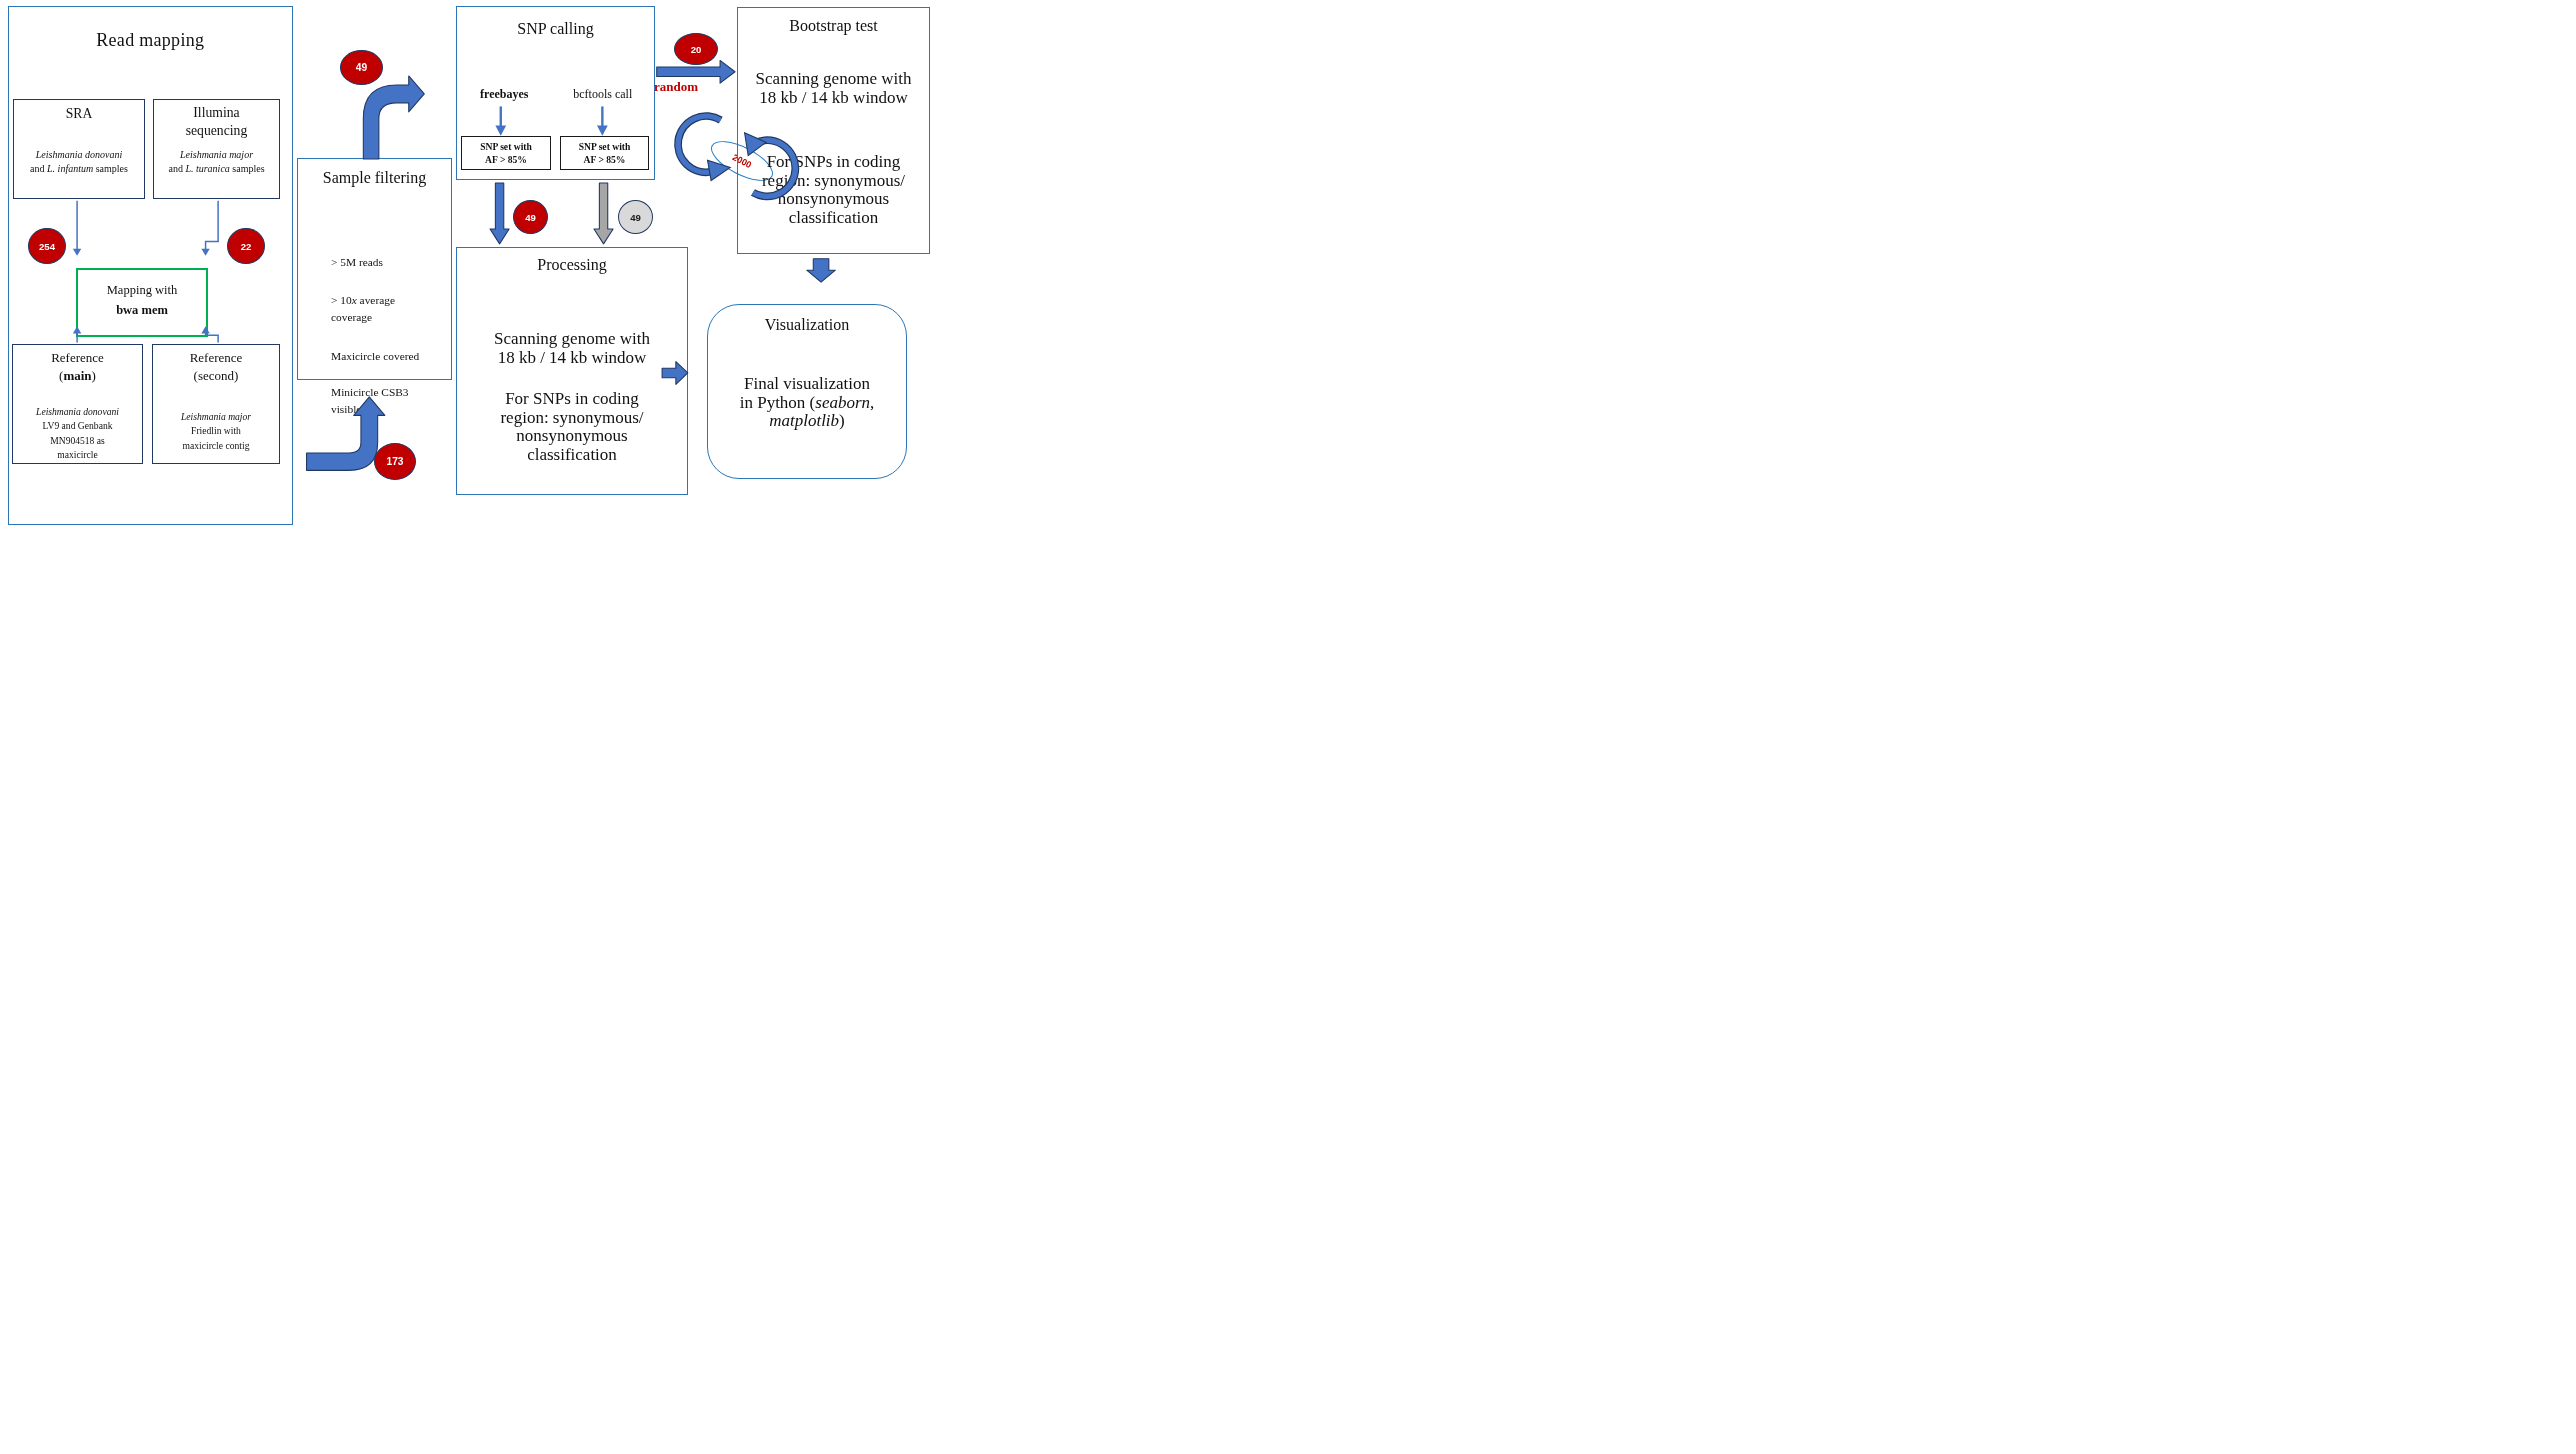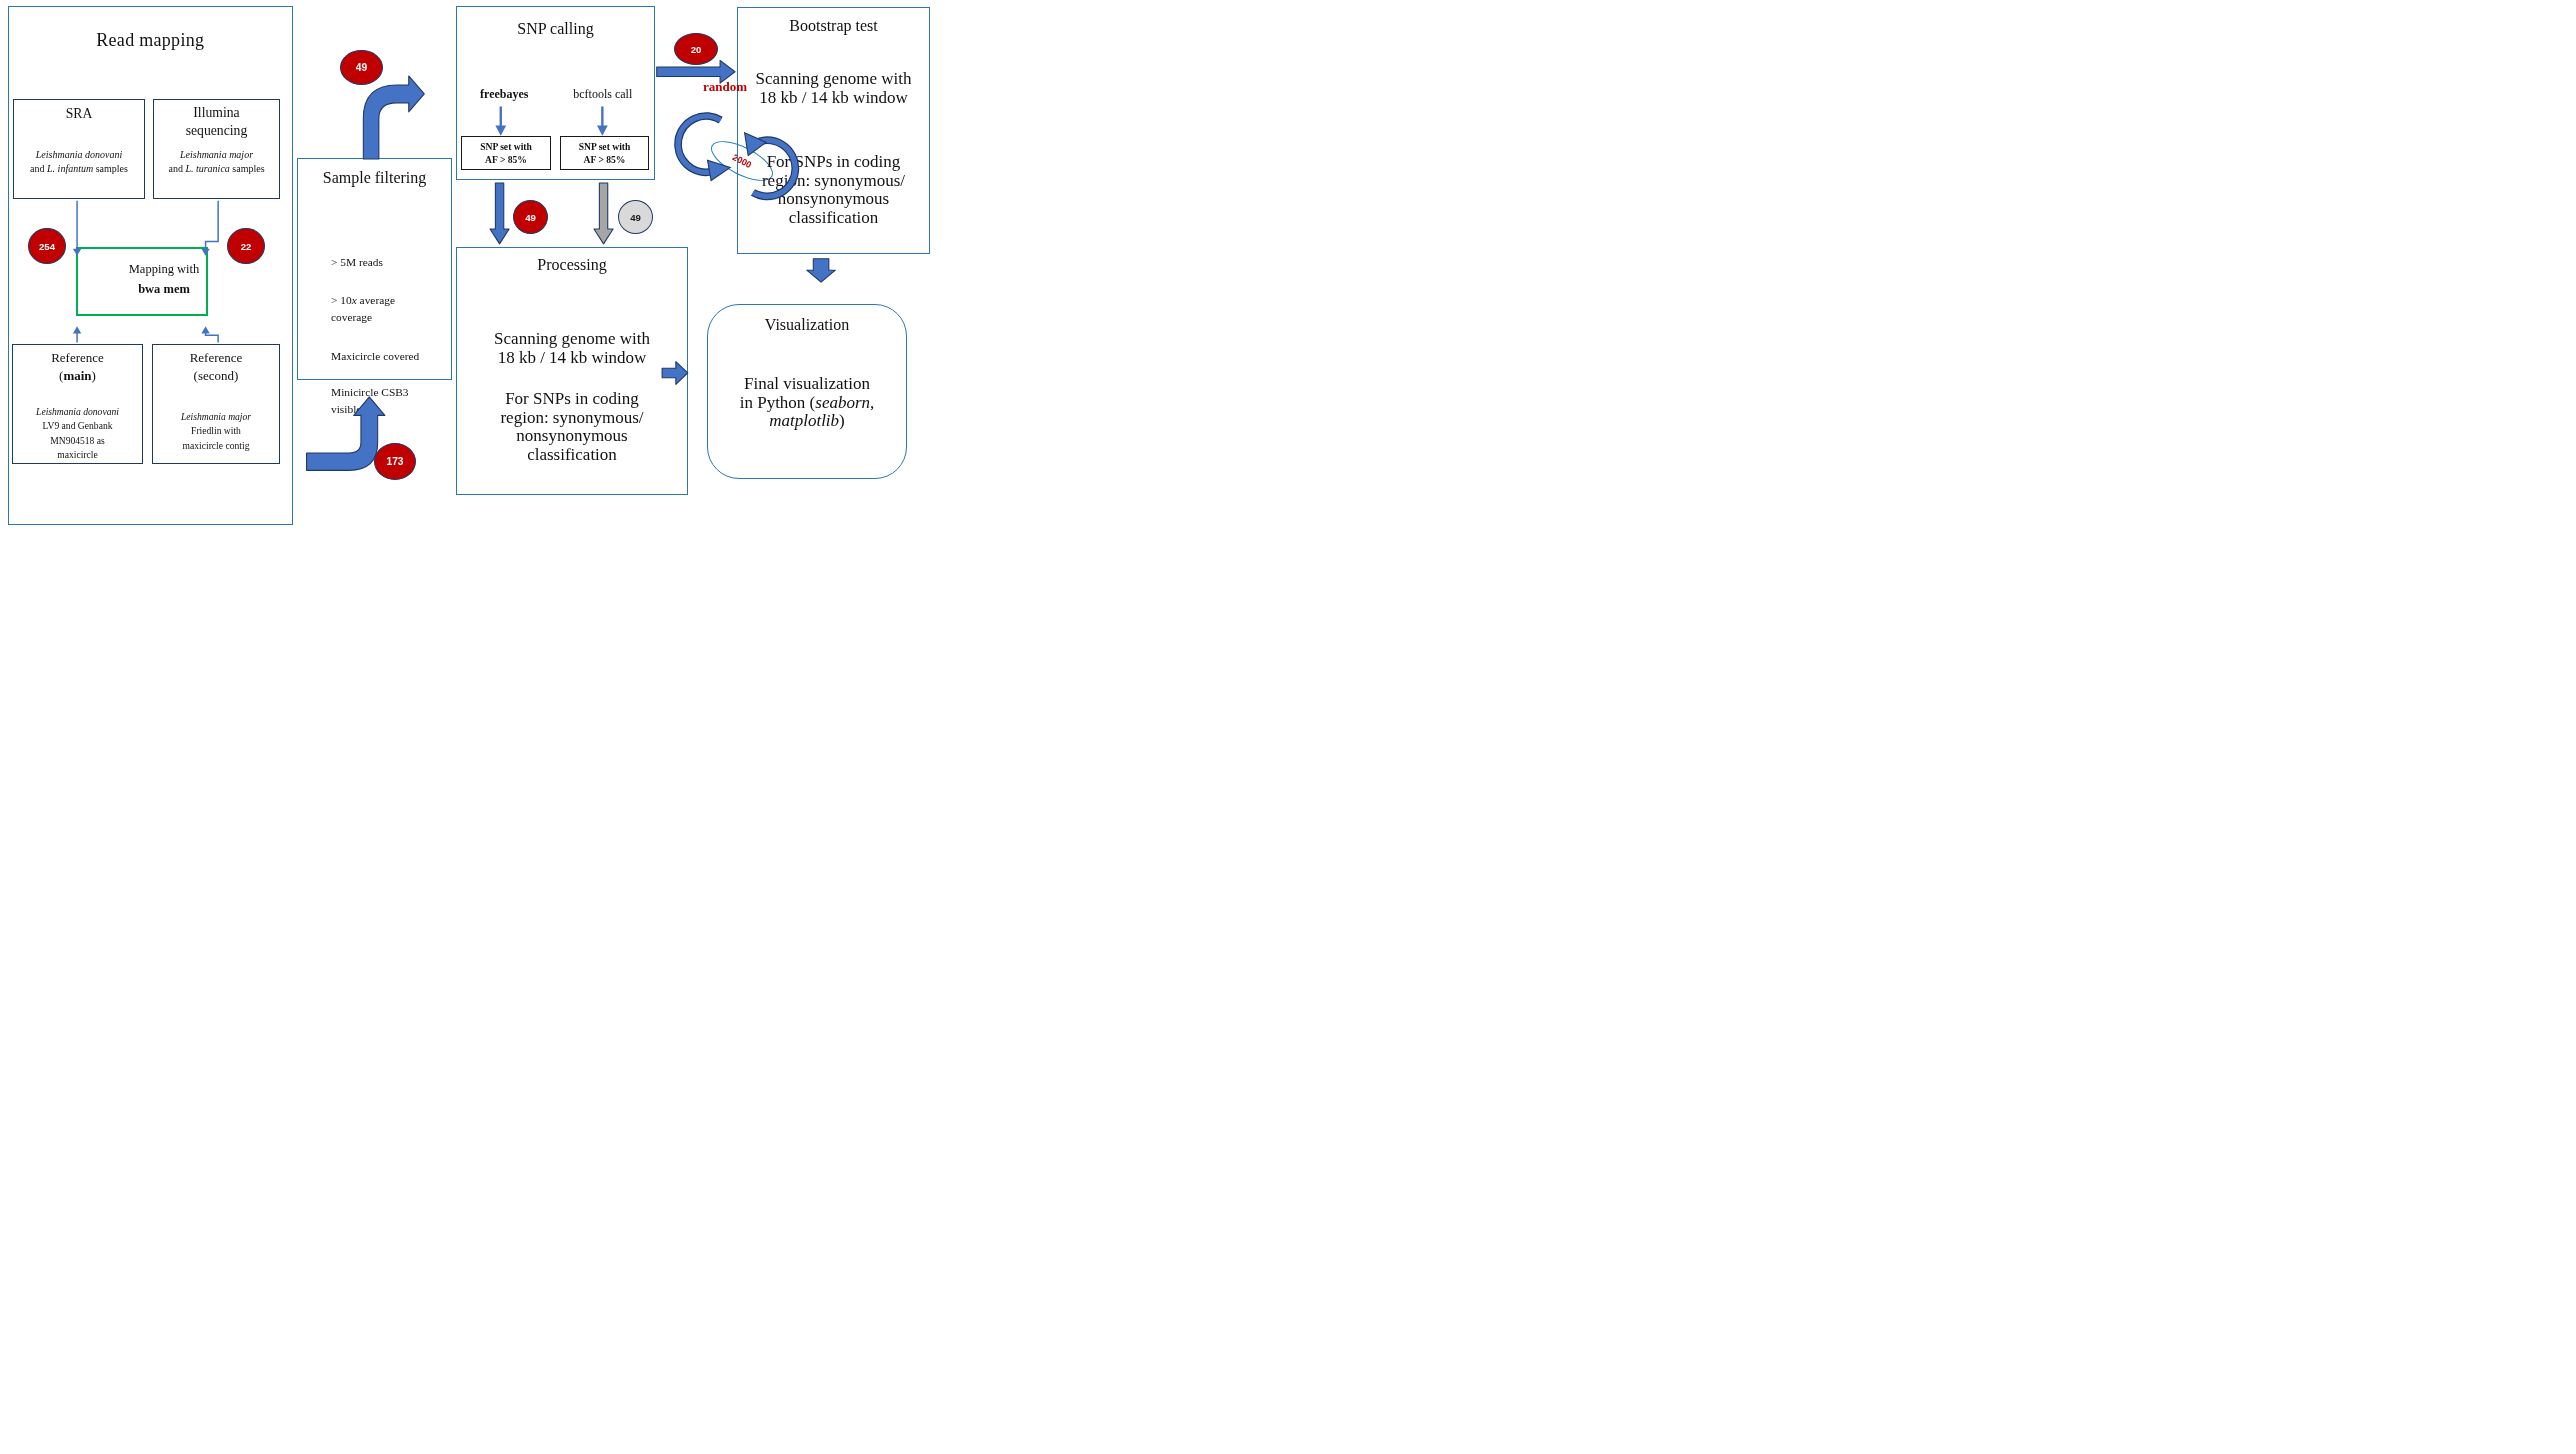--- a/index.html
+++ b/index.html
@@ -34,22 +34,22 @@
   .z1{z-index:1;} .z2{z-index:2;}
   #cycle-ellipse{
     position:absolute;left:708px;top:147px;width:66px;height:26px;
     border:1.2px solid #1F7BC4;border-radius:50%;background:#ffffff;
     transform:rotate(27deg);display:flex;align-items:center;justify-content:center;z-index:0;
   }
   #cycle-ellipse span{
     color:#C00000;font-family:"Liberation Sans",sans-serif;font-weight:bold;font-size:9px;
   }
   .random-label{
-    position:absolute;left:654px;top:79px;width:72px;text-align:right;
-    color:#C00000;font-weight:bold;font-size:13px;z-index:5;padding-left:21px;
+    position:absolute;left:654px;top:79px;width:72px;text-align:left;
+    color:#C00000;font-weight:bold;font-size:13px;z-index:5;
   }
 </style>
 </head>
 <body>
 
 <div id="stage">
 
   <div id="cycle-ellipse">
     <span>2000</span>
   </div>
@@ -70,21 +70,21 @@
     <div class="abs tc sub-title" style="top:3.6px;line-height:18.5px;">
       <span>Illumina</span><br>
       <span>sequencing</span>
     </div>
     <div class="abs tc body-sm" style="top:48px;">
       <span class="it">Leishmania major</span><br>
       <span>and </span><span class="it">L. turanica</span><span> samples</span>
     </div>
   </div>
 
-  <div class="green-box z2" style="left:76px;top:247px;width:132px;height:69px;padding-left:22px;">
+  <div class="green-box z2" style="left:76px;top:268px;width:132px;height:69px;">
     <div class="abs tc" style="top:9.6px;font-size:12.5px;line-height:20.3px;">
       <span>Mapping with</span><br>
       <span class="bold">bwa mem</span>
     </div>
   </div>
 
   <div class="inner-box z2" style="left:12px;top:344px;width:131px;height:120px;">
     <div class="abs tc ref-title" style="top:3.6px;">
       <span>Reference</span><br>
       <span>(</span><span class="bold">main</span><span>)</span>

